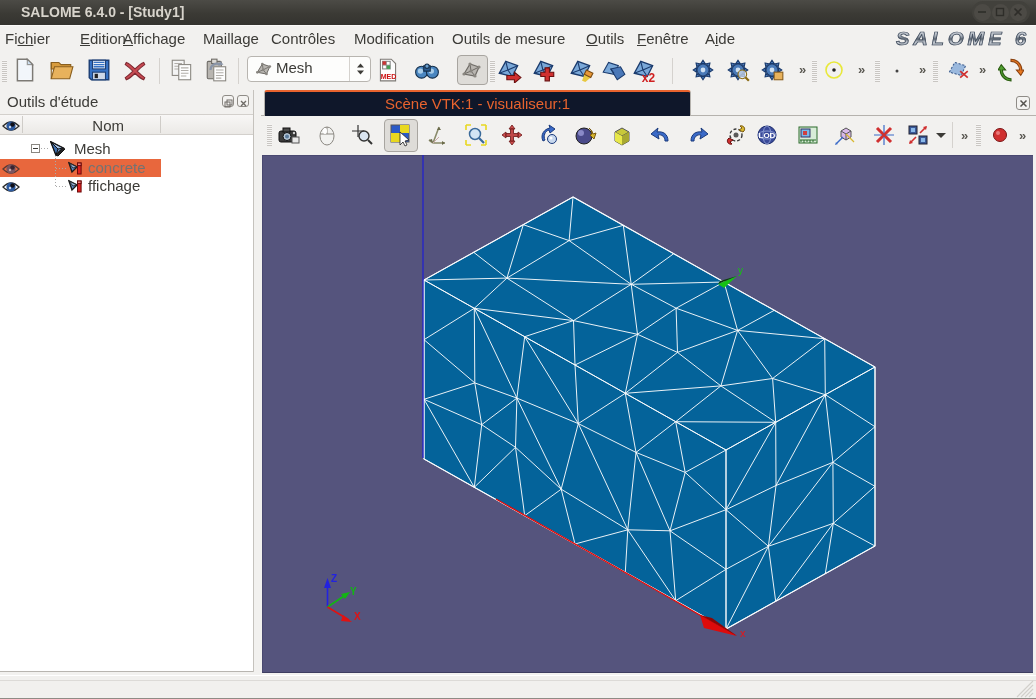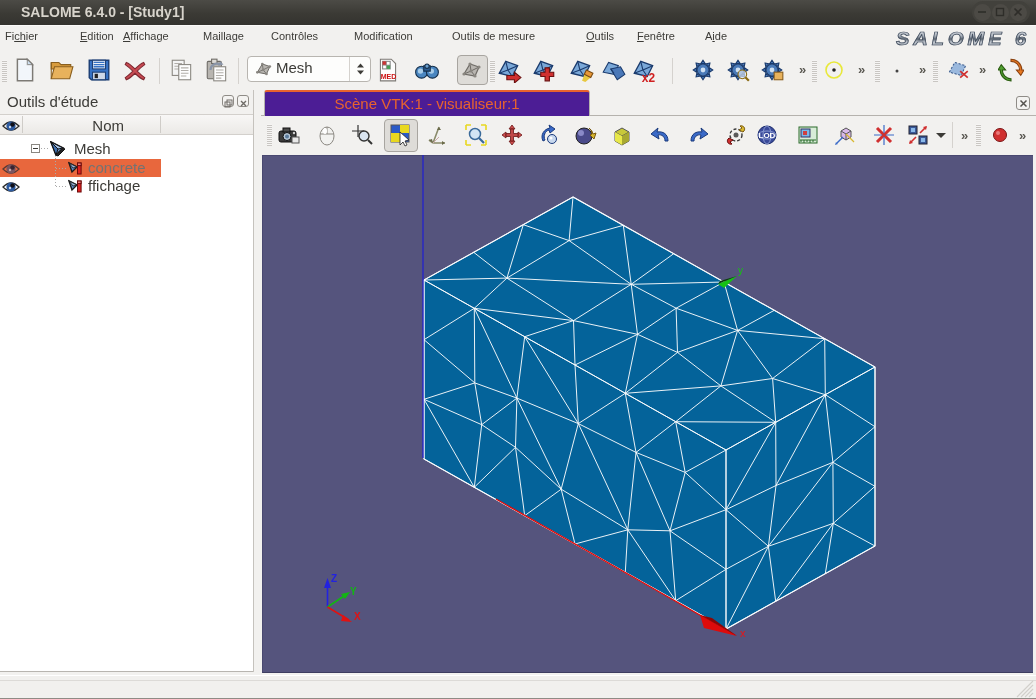--- a/index.html
+++ b/index.html
@@ -3,39 +3,39 @@
 <style>
 *{margin:0;padding:0;box-sizing:border-box}
 html,body{width:1036px;height:699px;overflow:hidden;background:#f2f1ef;font-family:"Liberation Sans",sans-serif}
 .abs{position:absolute}
 #titlebar{position:absolute;left:0;top:0;width:1036px;height:25px;background:linear-gradient(#4c4b46,#3b3a35 55%,#34332f);}
 #title{position:absolute;left:21px;top:4px;font-size:14px;font-weight:bold;color:#d8d4cc;letter-spacing:0px}
 .winbtn{position:absolute;top:3.5px;width:17px;height:17px;border-radius:50%;background:#4c4a45}
 .winbtn svg{position:absolute;left:0;top:0}
 #btnpill{position:absolute;top:1px;left:972px;width:58px;height:22px;border-radius:11px;background:#42413c}
 #menubar{position:absolute;left:0;top:25px;width:1036px;height:27px;background:#f2f1ef;border-top:1px solid #fbfaf9}
-.mi{position:absolute;top:30px;font-size:11px;color:#3c3b37}
+.mi{position:absolute;top:30px;font-size:15px;color:#3c3b37}
 #logo{position:absolute;top:28px;left:896px;width:140px;height:22px;font-size:20px;font-weight:bold;font-style:italic;letter-spacing:4px;background:linear-gradient(#e8eaee 0%,#aab2bc 35%,#5a6470 50%,#c0c6ce 65%,#8a929e 100%);-webkit-background-clip:text;background-clip:text;color:transparent;-webkit-text-stroke:0.8px #434e5e;transform:scaleY(0.92)}
 #toolbar1{position:absolute;left:0;top:52px;width:1036px;height:38px;background:#f2f1ef}
 .grip{position:absolute;top:60px;width:5px;height:22px;background:repeating-linear-gradient(#f6f5f4 0 1px,#c9c6c2 1px 2px);}
 .tsep{position:absolute;top:58px;width:1px;height:26px;background:#d5d2ce}
 .ticon{position:absolute;top:57px}
 #dockhdr{position:absolute;left:0;top:90px;width:253px;height:24px;background:#f2f1ef}
 #dockhdr .t{position:absolute;left:7px;top:3px;font-size:15px;color:#3c3b37}
 .dbtn{position:absolute;top:95px;width:12px;height:12px;border:1px solid #8f8c87;border-radius:3px;background:#f4f3f1}
 #treehead{position:absolute;left:0;top:114px;width:253px;height:21px;background:linear-gradient(#f8f7f6,#ebe9e6);border:1px solid #d3d0cc;border-left:none;border-right:none}
 #treehead .nom{position:absolute;left:60px;top:2px;width:64px;text-align:right;font-size:15px;color:#3c3b37}
 .colsep{position:absolute;top:2px;width:1px;height:17px;background:#cfccc8}
 #treebody{position:absolute;left:0;top:135px;width:253px;height:537px;background:#fff;border-bottom:1px solid #b8b5b0}
 #panelborder{position:absolute;left:253px;top:90px;width:1px;height:582px;background:#c5c2bd}
 #selrow{position:absolute;left:0;top:159px;width:161px;height:18px;background:#e8673d}
 .tlabel{position:absolute;font-size:15px;color:#3c3b37}
 #mdi{position:absolute;left:261px;top:90px;width:775px;height:585px;background:#f2f1ef}
 #tabbase{position:absolute;left:261px;top:115px;width:775px;height:1px;background:#b5b2ad}
-#tab{position:absolute;left:264px;top:90px;width:326px;height:26px;background:#4c1d95;border:1px solid #b5b2ad;border-bottom:none;border-top:2px solid #e8632e;border-radius:3px 3px 0 0}
+#tab{position:absolute;left:264px;top:90px;width:427px;height:26px;background:#0f172a;border:1px solid #b5b2ad;border-bottom:none;border-top:2px solid #e8632e;border-radius:3px 3px 0 0}
 #tab .t{position:absolute;left:0;top:3px;width:100%;text-align:center;font-size:15px;color:#e8632e}
 #tabclose{position:absolute;left:1016px;top:96px;width:14px;height:14px;border:1px solid #8f8c87;border-radius:3px;background:#f4f3f1}
 #vtktb{position:absolute;left:261px;top:116px;width:775px;height:38px;background:#f2f1ef}
 .vicon{position:absolute;top:121px}
 #viewport{position:absolute;left:262px;top:155px;width:771px;height:518px;background:#55547d;border-bottom:1px solid #3e3d60;border-left:1px solid #494870;border-top:1px solid #494870}
 #statusbar{position:absolute;left:0;top:675px;width:1036px;height:24px;background:#f1f0ee;border-top:1px solid #fff;border-bottom:1px solid #8e8b85}
 #sline{position:absolute;left:0;top:680px;width:1036px;height:1px;background:#dcdad7}
 </style></head>
 <body>
 <div id="titlebar"></div>

